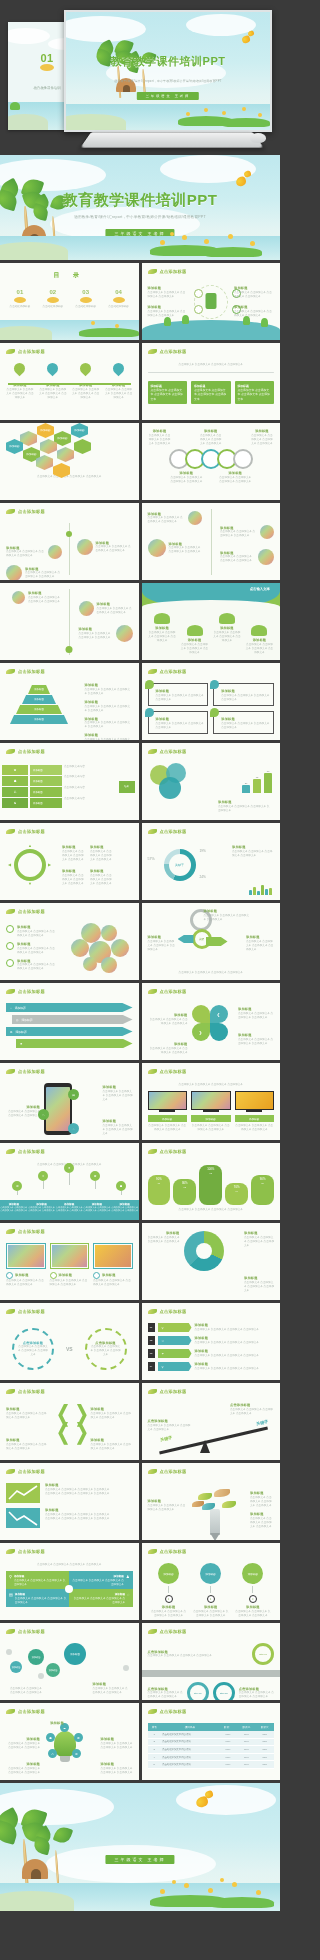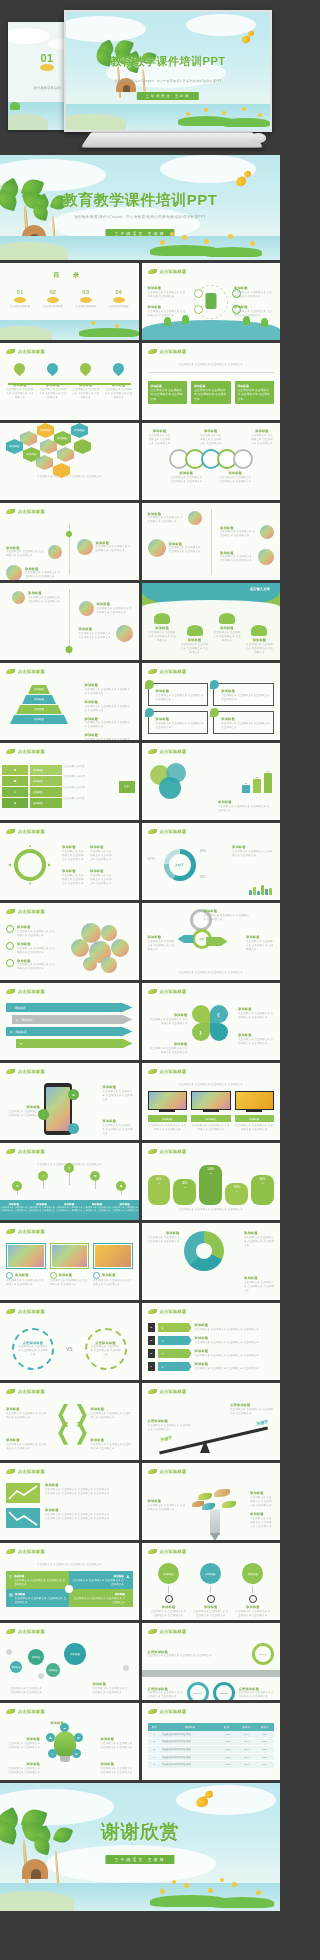--- a/index.html
+++ b/index.html
@@ -1573,21 +1573,20 @@
     </div>
     <div class="palm" style="left:42px;top:44px;width:30px;height:60px;">
       <div class="trunk"></div>
       <div class="frond" style="left:-7px;top:1px;transform:rotate(-30deg);"></div>
       <div class="frond" style="left:13px;top:0px;transform:rotate(20deg);"></div>
       <div class="frond" style="left:-8px;top:11px;transform:rotate(14deg) scaleY(-1);"></div>
     </div>
     <div class="hut" style="left:22px;top:76px;width:26px;height:20px;border-radius:13px 13px 1px 1px;"></div>
     <div style="position:absolute;left:31px;top:86px;width:10px;height:10px;background:#7a5a36;border-radius:5px 5px 0 0;"></div>
 
-    <div class="title-main">谢谢欣赏</div>
     <div class="title-pill">三年级语文    王老师</div>
 
     <div class="water" style="height:28px;"></div>
     <div class="bank" style="left:-12px;width:86px;height:20px;"></div>
     <div class="shrub" style="width:80px;height:12px;left:150px;bottom:4px;"></div>
     <div class="shrub" style="width:64px;height:11px;left:210px;bottom:3px;"></div>
     <div class="flower" style="width:5px;height:5px;left:160px;bottom:17px;"></div>
     <div class="flower" style="width:5px;height:5px;left:184px;bottom:23px;"></div>
     <div class="flower" style="width:5px;height:5px;left:208px;bottom:18px;"></div>
     <div class="flower" style="width:5px;height:5px;left:232px;bottom:24px;"></div>

